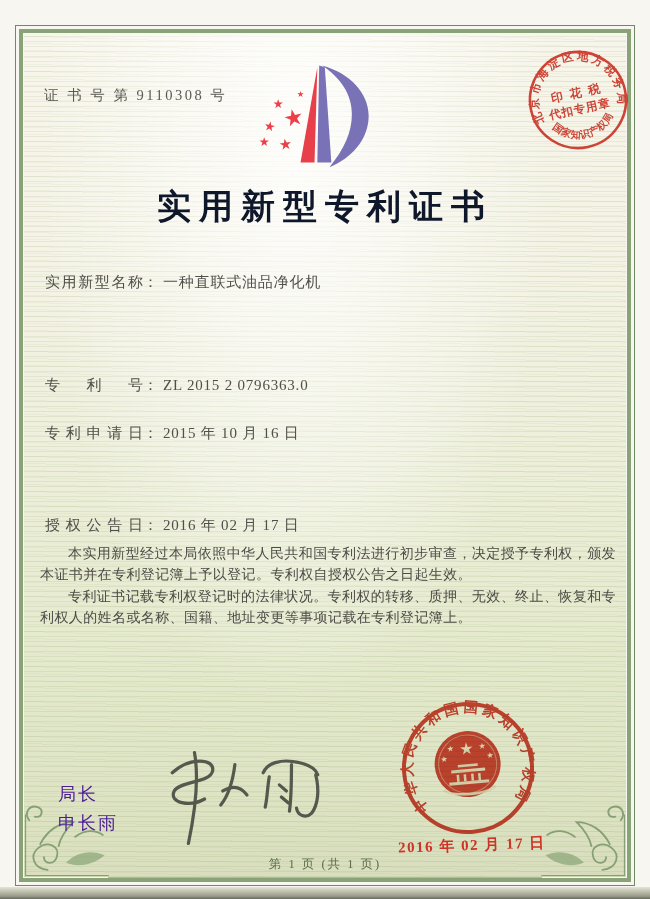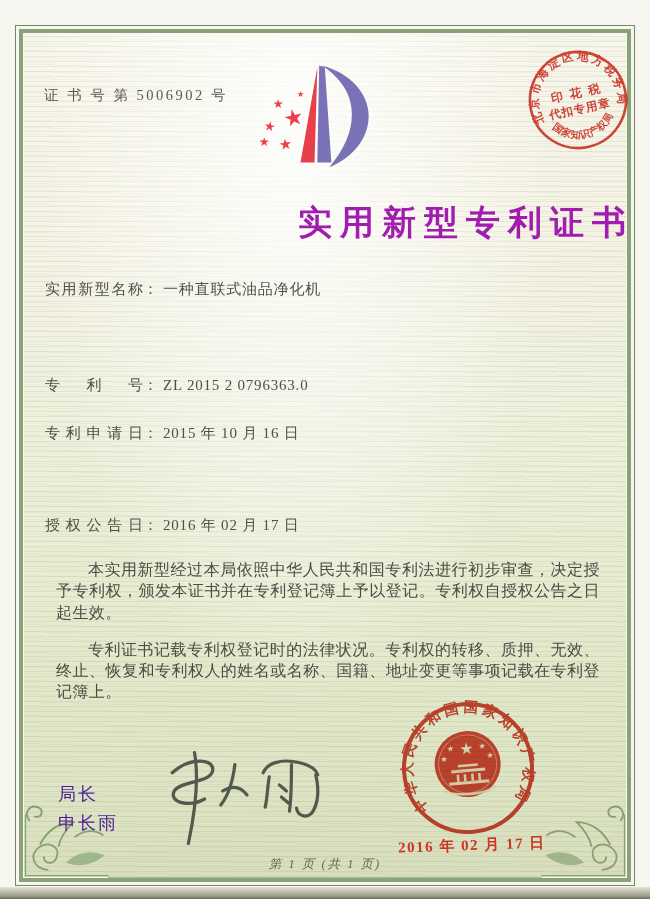--- a/index.html
+++ b/index.html
@@ -19,36 +19,36 @@
   .inner-bottom-line{position:absolute;left:108px;right:108px;bottom:21px;
          border-bottom:1px solid rgba(110,140,100,0.55);}
   .photo-edge-bottom{position:absolute;left:0;right:0;bottom:0;height:12px;
          background:linear-gradient(180deg,#e6e4d6 0%,#bcbeab 40%,#9a9d89 75%,#67695a 100%);}
   .flourish{position:absolute;width:92px;height:92px;}
   .flourish.left{left:20px;bottom:18px;}
   .flourish.right{right:20px;bottom:18px;transform:scaleX(-1);}
   
   .cert-no{position:absolute;left:44px;top:86px;font-size:14.5px;letter-spacing:2.5px;
            color:#5a5954;}
-  .title{position:absolute;left:0;right:0;top:184px;margin:16px;text-align:right;
-         font-size:34px;font-weight:700;letter-spacing:8px;color:#a21caf;}
+  .title{position:absolute;left:0;right:0;top:184px;margin:0;text-align:center;
+         font-size:34px;font-weight:700;letter-spacing:8px;color:#0f172a;}
   .fields{position:absolute;left:45px;top:268px;right:36px;height:280px;
           font-size:15px;color:#504f49;}
   .frow{position:absolute;left:0;right:0;height:22px;white-space:nowrap;}
   .flabel{display:inline-block;width:98px;text-align:justify;text-align-last:justify;}
   .fsep{display:inline-block;}
   .fval{margin-left:5px;letter-spacing:0.8px;}
   .paras{position:absolute;left:40px;top:543px;width:576px;color:#4c4b45;}
-  .paras p{margin:16px;font-size:16px;line-height:21.3px;text-align:justify;
+  .paras p{margin:0;font-size:14px;line-height:21.3px;text-align:justify;
            text-indent:2em;letter-spacing:0.4px;}
   .signatory{position:absolute;left:58px;top:780px;font-size:18px;color:#4c1d95;
              letter-spacing:2px;line-height:29px;}
   .signature-svg{position:absolute;left:150px;top:746px;width:192px;height:102px;}
   .footer{position:absolute;left:0;right:0;top:856px;text-align:center;
-          font-size:12.5px;letter-spacing:2px;color:#5c6b4e;font-style:italic;}
+          font-size:12.5px;letter-spacing:2px;color:#5c6b4e;}
   
   .seal-svg{position:absolute;left:388px;top:688px;width:160px;height:160px;
             opacity:0.93;mix-blend-mode:multiply;}
   .seal-date{position:absolute;left:398px;top:836px;width:150px;font-size:15px;
              font-weight:700;color:#ce3424;letter-spacing:1.5px;transform:rotate(-2deg);
              white-space:nowrap;}
   .stamp-svg{position:absolute;left:518px;top:40px;width:120px;height:120px;
              opacity:0.92;mix-blend-mode:multiply;}
   .seal-text{font-family:"Liberation Serif","DejaVu Serif",serif;}
 </style>
@@ -78,40 +78,40 @@
       <path d="M6,94 L6,28" stroke-width="1.3"></path>
       <path d="M6,94 L96,94" stroke-width="1.3"></path>
       <path d="M30,88 C14,86 10,72 20,64 C30,56 44,62 40,74 C37,83 26,82 26,74"></path>
       <path d="M22,60 C30,44 44,36 58,36 C50,44 44,52 42,62"></path>
       <path d="M50,80 C62,68 78,66 92,72 C80,82 64,86 50,80 Z" fill="#8aa578" stroke="none" opacity="0.8"></path>
       <path d="M60,52 C70,44 82,44 90,50"></path>
       <path d="M10,34 C4,26 10,16 20,20 C26,23 24,32 16,30"></path>
     </g>
   </svg>
 
-  <div class="cert-no">证 书 号 第 5006902 号</div>
+  <div class="cert-no">证 书 号 第 9110308 号</div>
 
   <svg style="position:absolute;left:256px;top:58px;width:132px;height:112px;" viewBox="0 0 140 120">
     <path d="M70,8 C100,16 120,38 120,62 C120,88 101,108 78,117 C94,97 102,80 102,60 C102,39 90,21 70,8 Z" fill="#7a72b6"></path>
     <path d="M67,8 L73,10 L80,112 L65,112 Z" fill="#7a72b6"></path>
     <path d="M65,10 L62,112 L47,112 Z" fill="#e8404a"></path>
     <g fill="#ed3f47" font-family="DejaVu Sans, sans-serif" text-anchor="middle">
       <text x="40" y="72" font-size="24" transform="rotate(-12 40 66)">★</text>
       <text x="23" y="54" font-size="13">★</text>
       <text x="14" y="78" font-size="14" transform="rotate(10 14 74)">★</text>
       <text x="8" y="94" font-size="13">★</text>
       <text x="31" y="98" font-size="16" transform="rotate(-8 31 94)">★</text>
       <text x="47" y="42" font-size="9">★</text>
     </g>
   </svg>
 
   <h1 class="title">实用新型专利证书</h1>
 
   <div class="fields">
-    <div class="frow" style="top:12px">
+    <div class="frow" style="top:5px">
       <span class="flabel">实用新型名称</span><span class="fsep">：</span><span class="fval">一种直联式油品净化机</span>
     </div>
     <div class="frow" style="top:108px">
       <span class="flabel">专利号</span><span class="fsep">：</span><span class="fval">ZL 2015 2 0796363.0</span>
     </div>
     <div class="frow" style="top:156px">
       <span class="flabel">专利申请日</span><span class="fsep">：</span><span class="fval">2015 年 10 月 16 日</span>
     </div>
     <div class="frow" style="top:248px">
       <span class="flabel">授权公告日</span><span class="fsep">：</span><span class="fval">2016 年 02 月 17 日</span>

